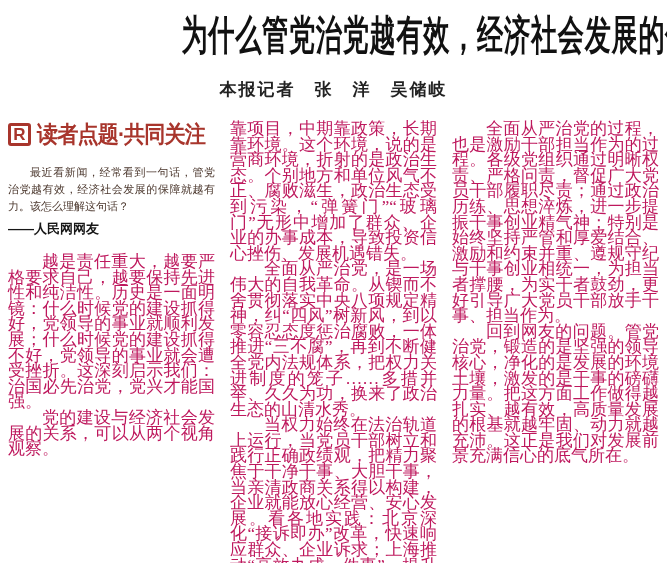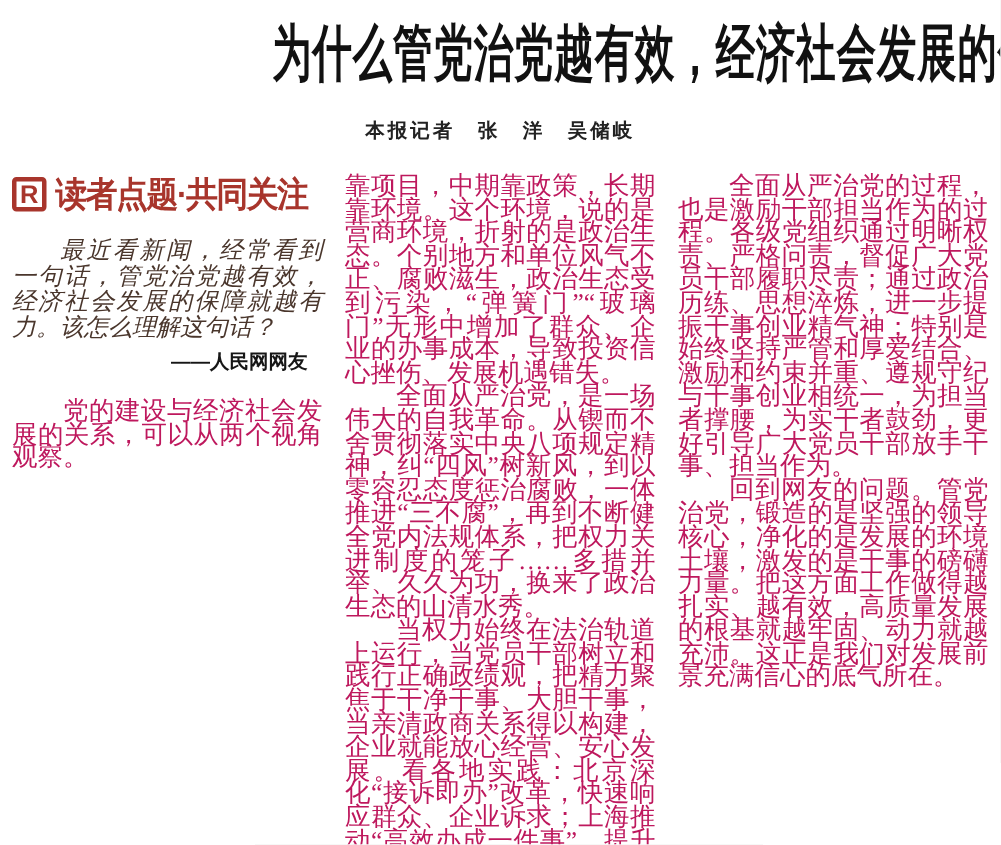--- a/index.html
+++ b/index.html
@@ -20,21 +20,21 @@
     font-family: "Liberation Serif", "DejaVu Serif", serif;
     font-weight: bold;
     font-size: 41px;
     color: #111;
     transform: scaleX(0.64);
     transform-origin: center top;
     letter-spacing: 1px;
   }
   .byline {
     text-align: center;
-    font-size: 13px;
+    font-size: 17px;
     color: #222;
     margin-top: 12px;
     letter-spacing: 2px;
     font-weight: bold;
   }
   
   .columns {
     display: flex;
     gap: 15px;
     padding: 0 8px;
@@ -66,30 +66,28 @@
     font-family: "Liberation Sans", "DejaVu Sans", sans-serif;
     font-weight: bold;
     font-size: 23px;
     color: #a8352c;
     letter-spacing: -1px;
     transform: scaleX(0.92);
     transform-origin: left center;
   }
   
   .question {
-    font-style: italic;
-    font-size: 16px;
+    font-size: 11px;
     line-height: 17px;
     color: #4a362c;
     text-align: justify;
     text-indent: 2em;
     margin-bottom: 4px;
   }
   .attribution {
-    text-align: right;
     padding-right: 10px;
     font-family: "Liberation Sans", "DejaVu Sans", sans-serif;
     font-weight: bold;
     font-size: 13px;
     color: #161616;
     margin: 5px 0 16px 0;
   }
   
   p.body {
     font-size: 17px;
@@ -114,20 +112,21 @@
 
   <div class="columns">
 
     <div class="col">
       <div class="section-header">
         <span class="r-logo">R</span>
         <span class="section-title">读者点题·共同关注</span>
       </div>
       <div class="question">最近看新闻，经常看到一句话，管党治党越有效，经济社会发展的保障就越有力。该怎么理解这句话？</div>
       <div class="attribution">——人民网网友</div>
+      <p class="body">越是责任重大，越要严格要求自己，越要保持先进性和纯洁性。历史是一面明镜：什么时候党的建设抓得好，党领导的事业就顺利发展；什么时候党的建设抓得不好，党领导的事业就会遭受挫折。这深刻启示我们：治国必先治党，党兴才能国强。</p>
       <p class="body">党的建设与经济社会发展的关系，可以从两个视角观察。</p>
 
     </div>
 
     <div class="col col-inner-pad">
       <p class="body cont">靠项目，中期靠政策，长期靠环境。这个环境，说的是营商环境，折射的是政治生态。个别地方和单位风气不正、腐败滋生，政治生态受到污染，“弹簧门”“玻璃门”无形中增加了群众、企业的办事成本，导致投资信心挫伤、发展机遇错失。</p>
       <p class="body">全面从严治党，是一场伟大的自我革命。从锲而不舍贯彻落实中央八项规定精神，纠“四风”树新风，到以零容忍态度惩治腐败，一体推进“三不腐”，再到不断健全党内法规体系，把权力关进制度的笼子……多措并举、久久为功，换来了政治生态的山清水秀。</p>
       <p class="body">当权力始终在法治轨道上运行，当党员干部树立和践行正确政绩观，把精力聚焦于干净干事、大胆干事，当亲清政商关系得以构建，企业就能放心经营、安心发展。看各地实践：北京深化“接诉即办”改革，快速响应群众、企业诉求；上海推动“高效办成一件事”，提升政务服务效能；浙江探索“综合查一次”，对企业“无事不扰、有求必应”……这些创新举措，无不依托于风清气正的政治生态。</p>
       <p class="body">党员突击队昼夜奋战。</p>
       <p class="body">幸福不会从天降，美好生活靠奋斗。如果党员干部庸懒散拖、为官不为，遇到矛盾绕道走，碰到困难往上交，再好的蓝图也只能是空中楼阁。</p>

